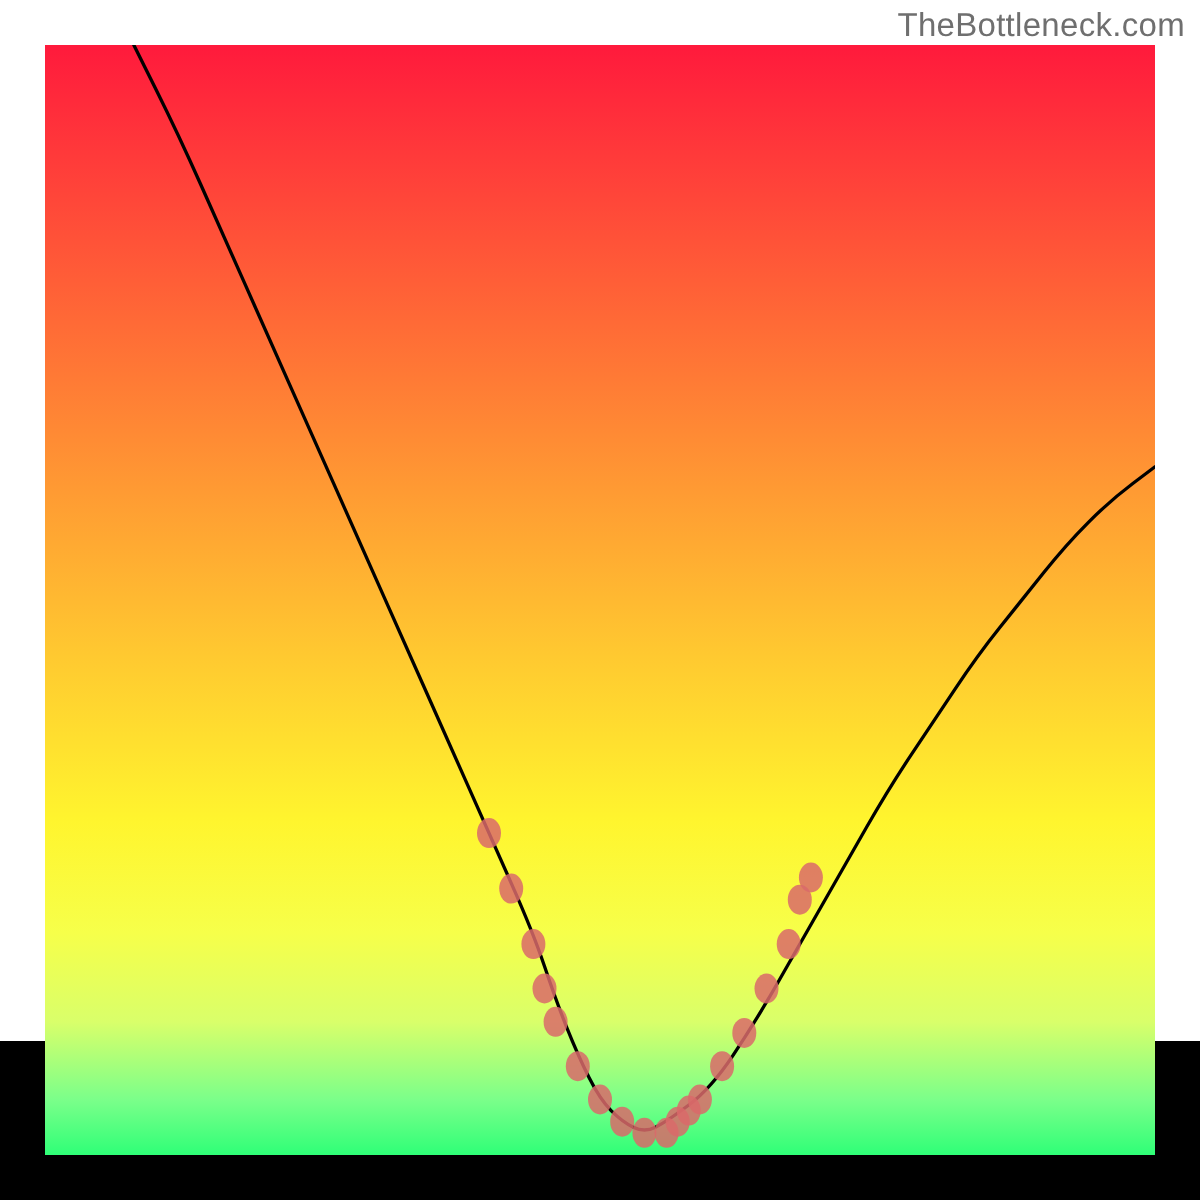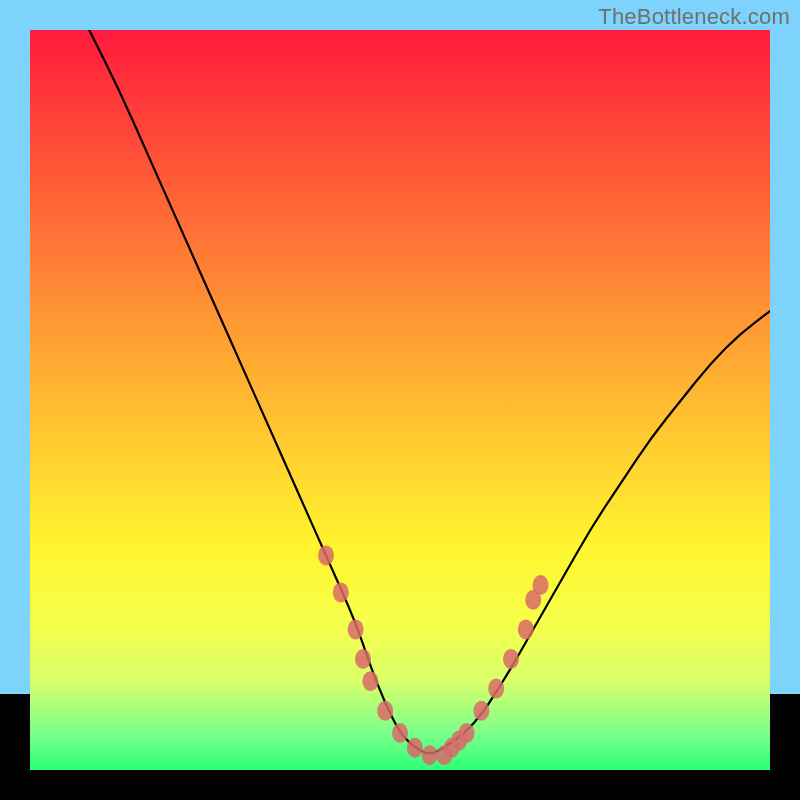--- a/index.html
+++ b/index.html
@@ -10,21 +10,21 @@
     background: #000;
     font-family: Arial, Helvetica, sans-serif;
     overflow: hidden;
   }
   .frame {
     position: absolute;
     left: 0;
     top: 0;
     width: 800px;
     height: 694px;
-    background: #7dd3fc;
+    background: #ffffff;
   }
   .plot {
     position: absolute;
     left: 30px;
     top: 30px;
     width: 740px;
     height: 740px;
     
     background: linear-gradient(to bottom,
       #ff1a3c 0%,

